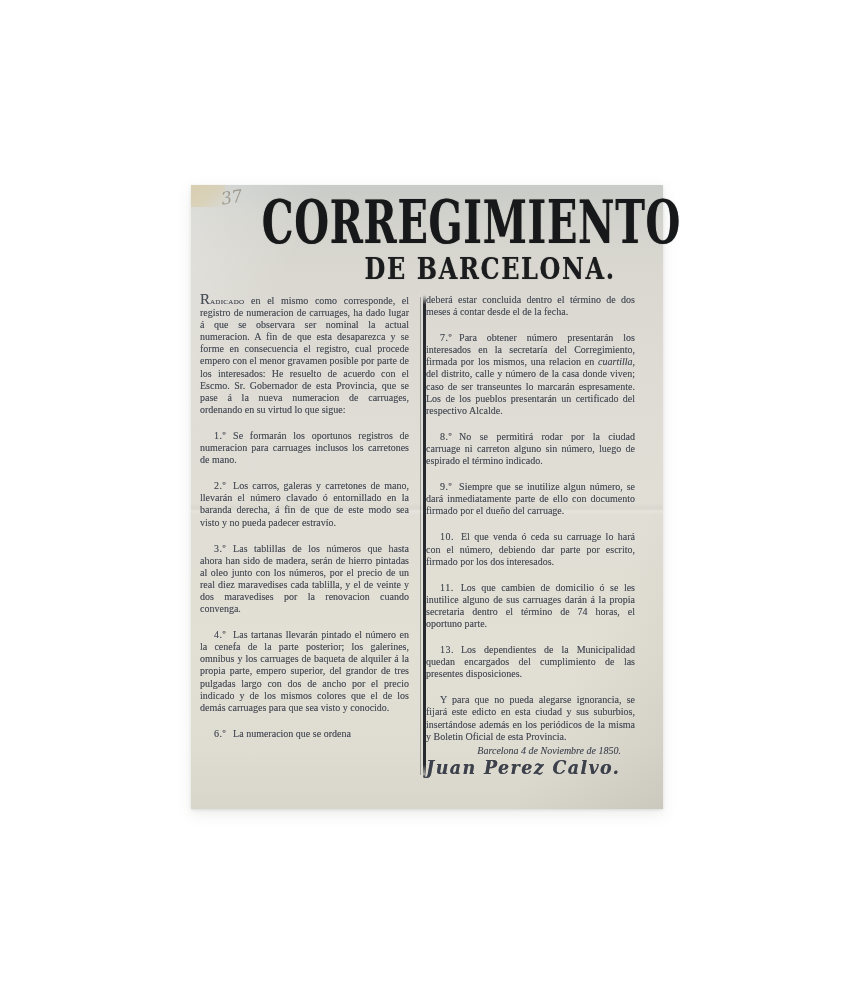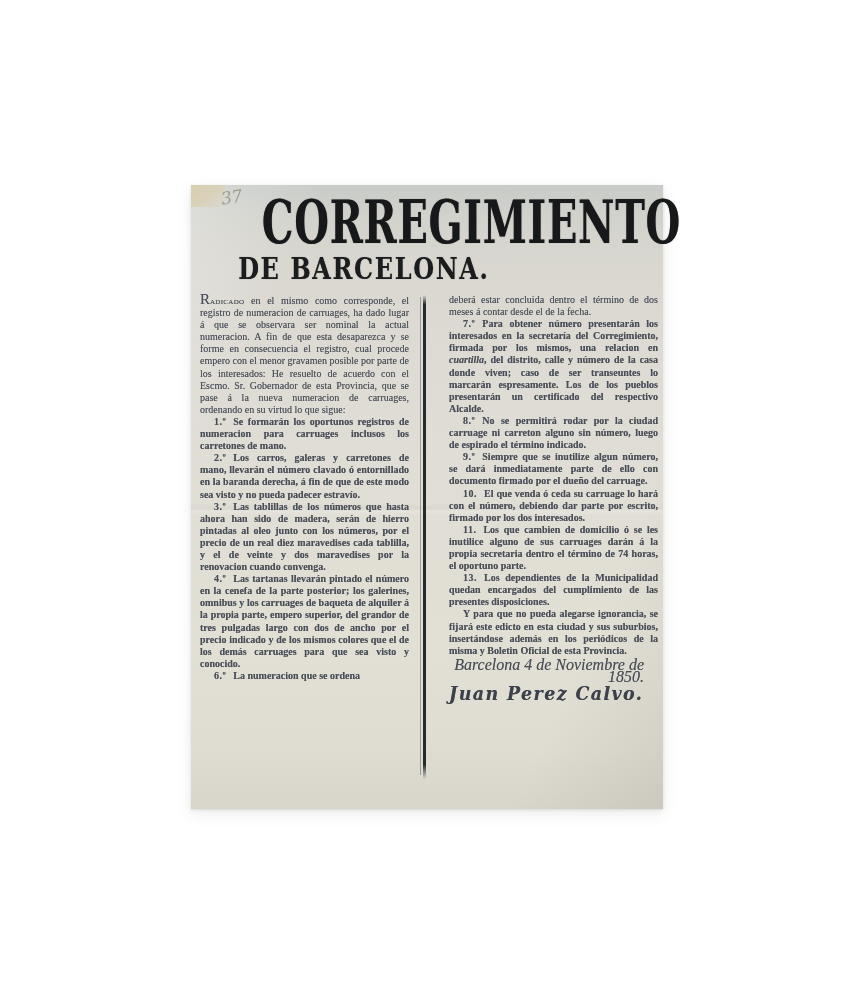--- a/index.html
+++ b/index.html
@@ -34,21 +34,21 @@
   }
   .pencil-mark {
     position: absolute; left: 30px; top: 2px;
     font-family: "DejaVu Serif", serif;
     font-size: 17px; font-style: italic;
     color: rgba(116,108,84,0.55);
     transform: rotate(-10deg);
   }
 
   
-  .masthead { position: absolute; left: 0; top: 8px; width: 100%; text-align: left; }
+  .masthead { position: absolute; left: 0; top: 8px; width: 100%; text-align: right; }
   .title-line {
     display: block; white-space: nowrap;
     font-family: "DejaVu Serif", serif;
     font-weight: bold;
     font-size: 57px;
     letter-spacing: 1px;
     color: #17181a;
     transform: scale(0.70, 1.06);
     transform-origin: 50% 50%;
     line-height: 1.0;
@@ -72,45 +72,45 @@
   .col {
     position: absolute; top: 109px;
     font-size: 10px;
     line-height: 12.1px;
     color: #484d57;
     text-align: justify;
     text-shadow: 0 0 0.5px rgba(72,77,87,0.55);
     hyphens: auto;
   }
   .col-left  { left: 9px;  width: 209px; }
-  .col-right { left: 258px; width: 209px; }
+  .col-right { left: 235px; width: 209px; }
 
   .divider {
     position: absolute; left: 232px; top: 110px; width: 3px; height: 484px;
     background: linear-gradient(180deg, rgba(38,41,46,0) 0%, #26292e 2%, #26292e 97%, rgba(38,41,46,0) 100%);
   }
   .divider-thin {
     position: absolute; left: 229px; top: 112px; width: 1px; height: 478px;
     background: rgba(38,41,46,0.35);
   }
 
   p { margin: 0; padding: 0; }
   .intro { text-indent: 0; }
   .initial { font-size: 15px; line-height: 10px; }
   .smallcaps { font-variant: small-caps; letter-spacing: 0.3px; }
-  .item { text-indent: 14px; margin-top: 0; font-weight: bold; }
+  .item { text-indent: 14px; margin-top: 14px; }
   .num { letter-spacing: 0.5px; padding-right: 7px; }
   .italic-word { font-style: italic; }
 
   .dateline {
     margin-top: 2px;
     text-align: right;
     padding-right: 14px;
     font-style: italic;
-    font-size: 16px;
+    font-size: 10px;
   }
   .signature {
     margin-top: 4px;
     text-align: left;
     font-family: "DejaVu Serif", serif;
     font-weight: bold;
     font-style: italic;
     font-size: 19px;
     letter-spacing: 1.5px;
     color: #3c414b;

